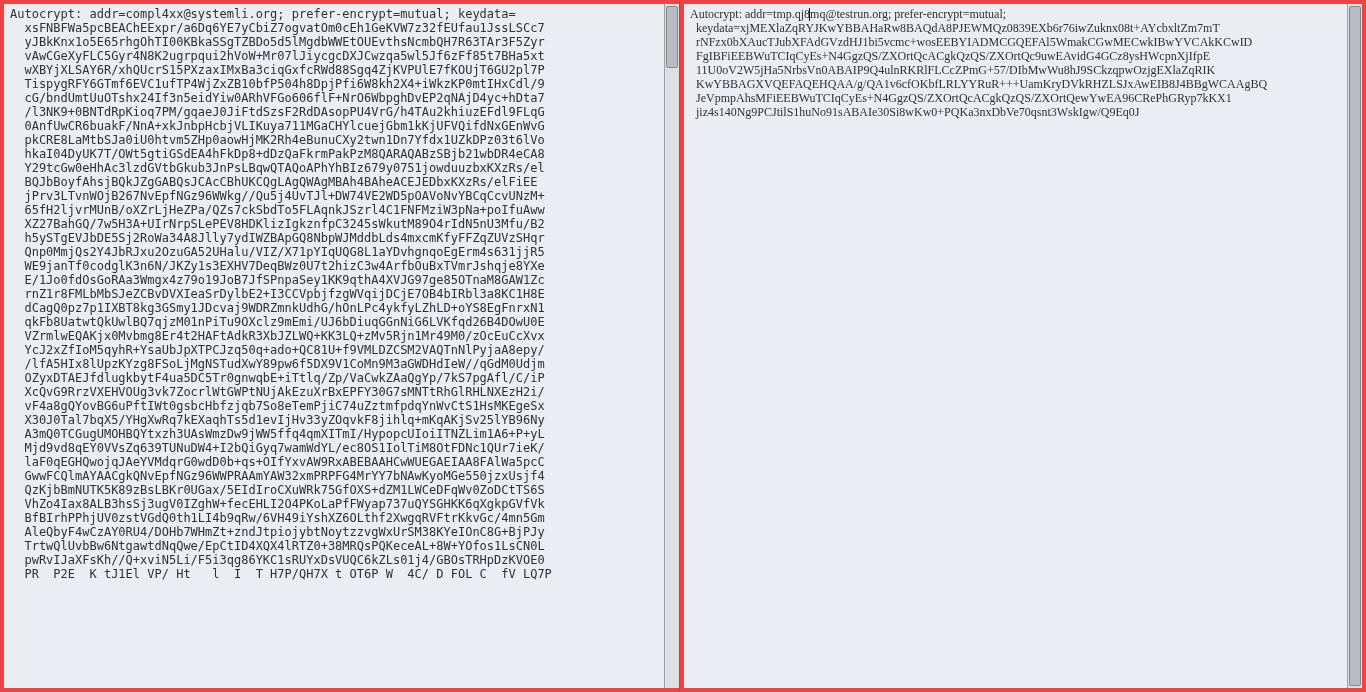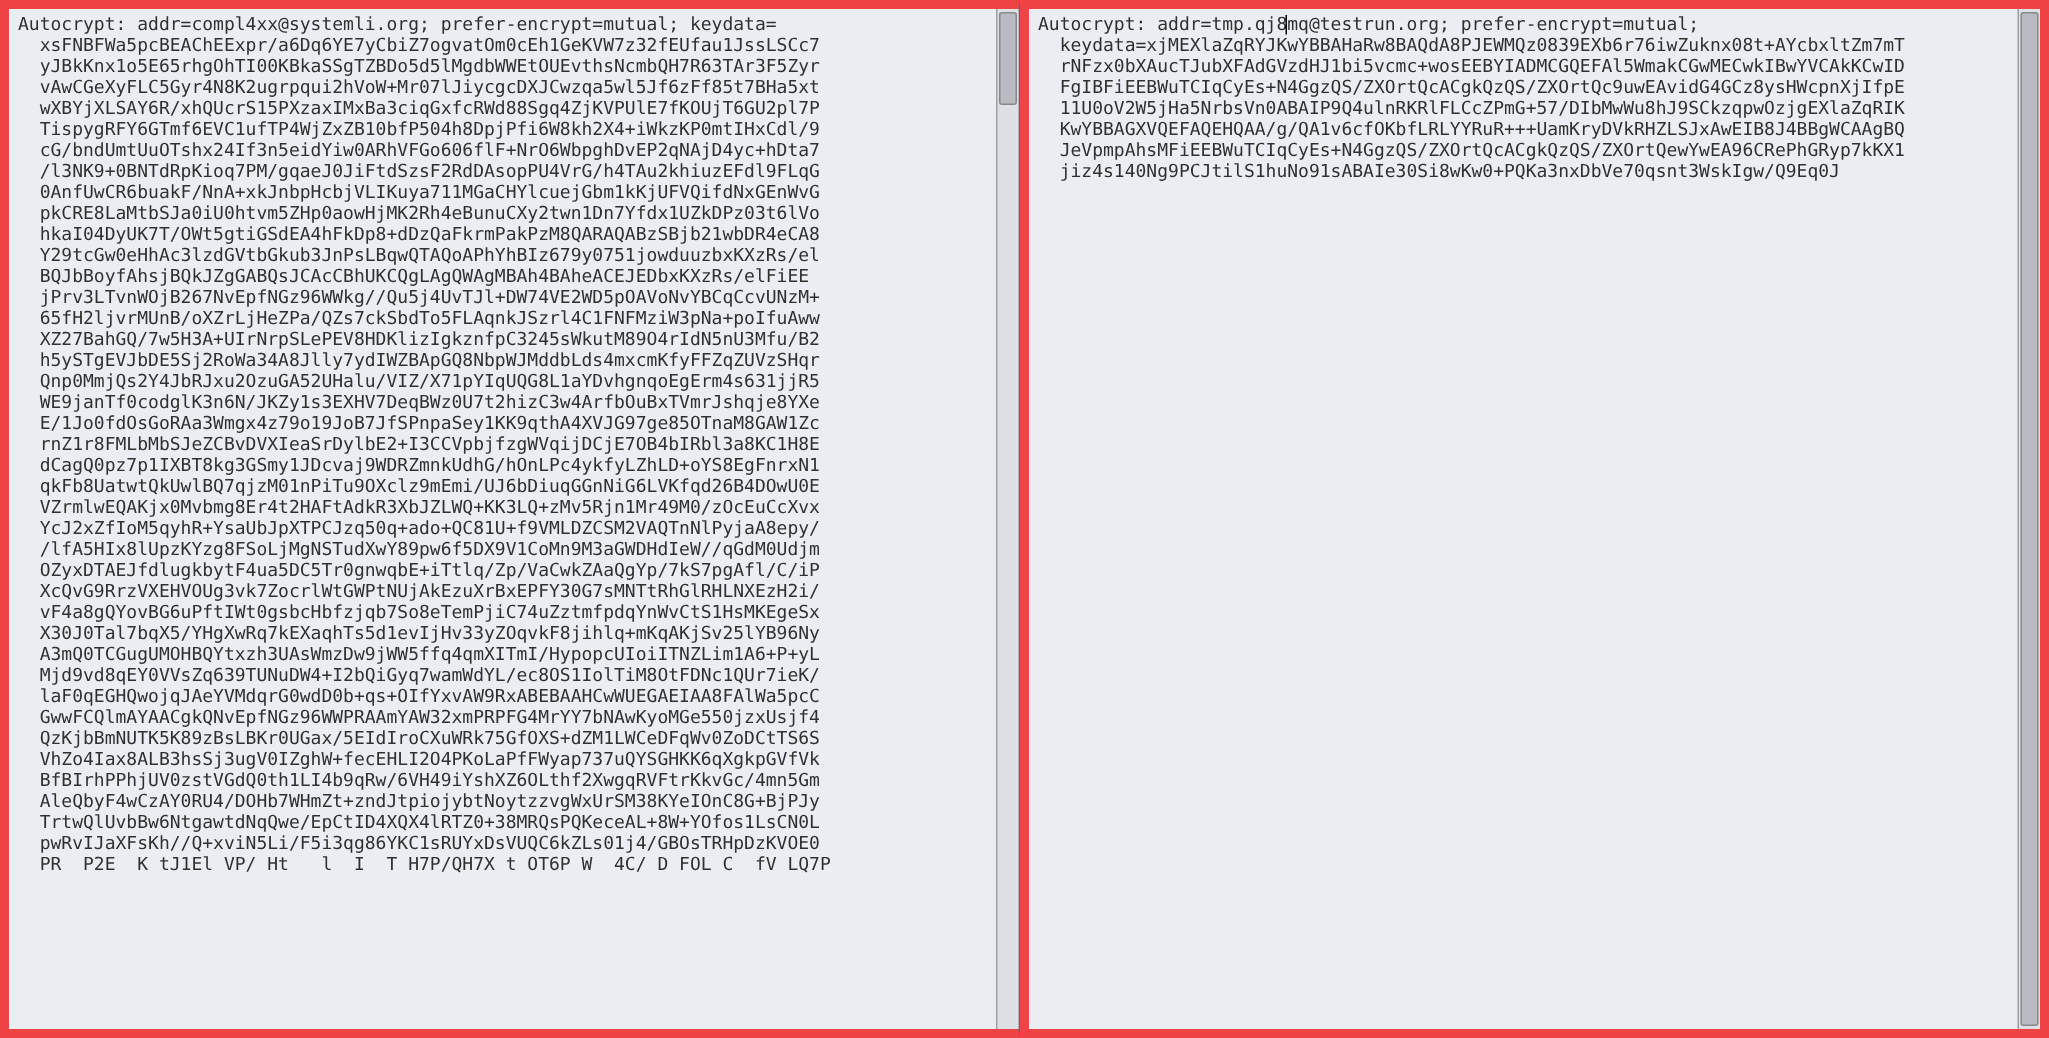--- a/index.html
+++ b/index.html
@@ -15,30 +15,31 @@
   }
   .app {
     display: flex;
     width: 100%;
     height: 100%;
   }
   .pane {
     height: 100%;
     box-sizing: border-box;
     background: #eaeef3;
-    border: 6px solid #ef4444;
+    border: 4px solid #ef4444;
     position: relative;
     overflow: hidden;
   }
   .pane-left {
     width: 680px;
     border-right: 1px solid #666;
   }
   .pane-right {
     flex: 1;
+    font-family: Liberation Serif, serif;
   }
   .content {
     padding: 3px 6px 3px 6px;
     white-space: pre;
     line-height: 14px;
     height: 100%;
     overflow: hidden;
   }
   .scrollbar {
     position: absolute;

